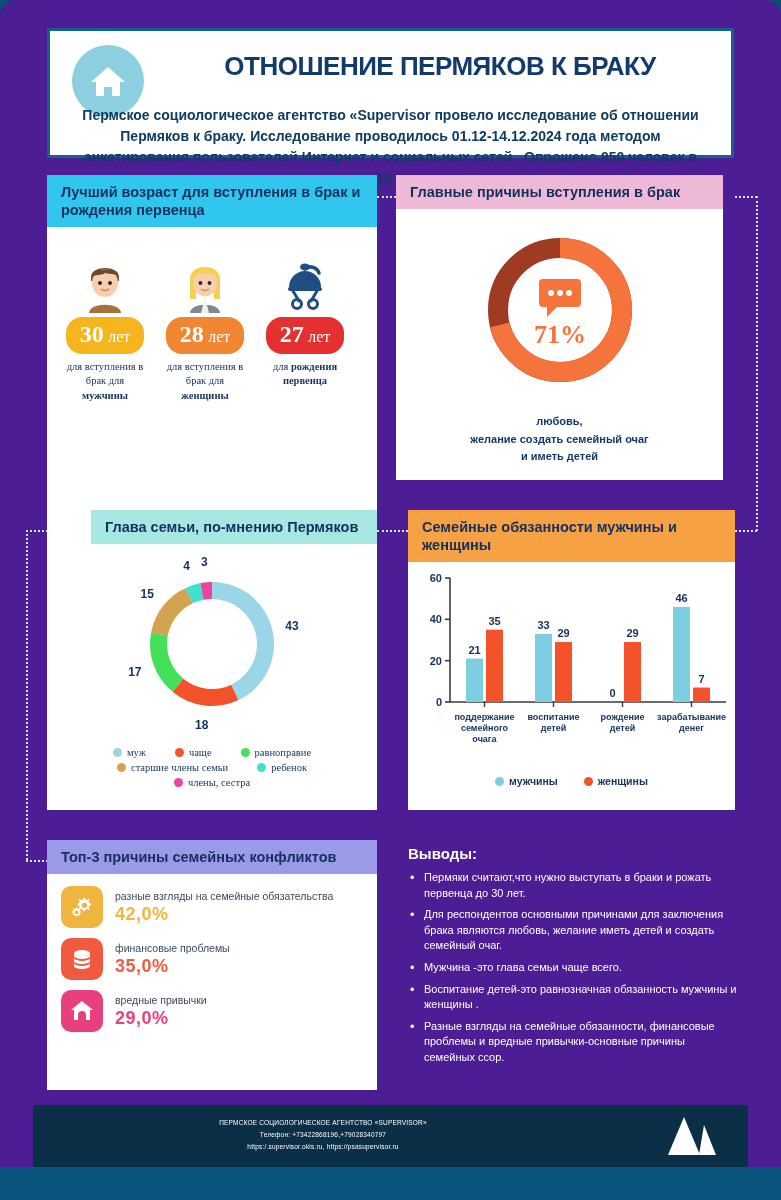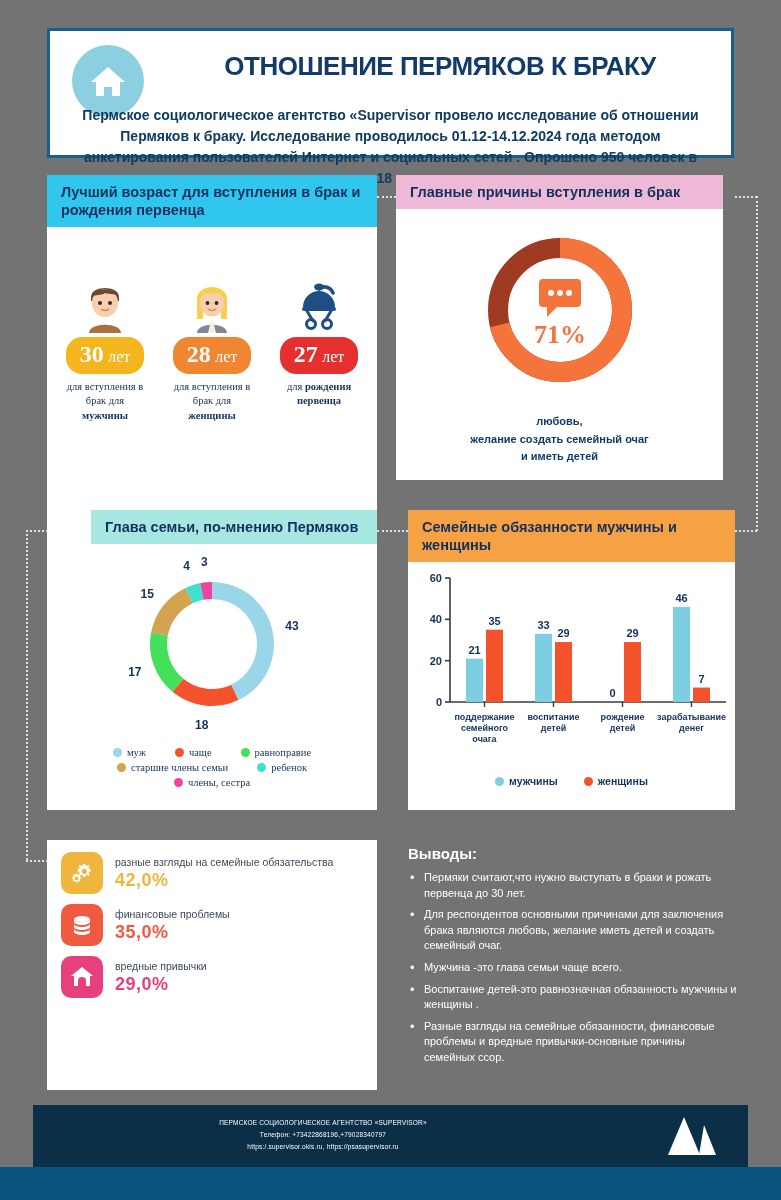--- a/index.html
+++ b/index.html
@@ -6,21 +6,22 @@
   html, body { background: #0b4f72; }
   body {
     width: 781px; height: 1200px;
     font-family: "Liberation Sans", sans-serif;
     background: #0d4f70;
     position: relative;
     overflow: hidden;
   }
   .page {
     position: absolute; inset: 0;
-    background: #737373;
+    background: #4c1d95;
+    border-radius: 16px;
   }
 
   
   .header {
     position: absolute; left: 47px; top: 28px;
     width: 687px; height: 130px;
     background: #ffffff;
     border: 3px solid #14618c;
   }
   .header-home-circle {
@@ -57,21 +58,21 @@
   #card-duties   { left: 408px; top: 510px; width: 327px; height: 300px; }
   #card-conflict { left: 47px;  top: 840px; width: 330px; height: 250px; }
 
   #card-age .card-head      { background: #31c6ee; }
   #card-reasons .card-head  { background: #edb9d7; }
   #card-head-fam .card-head { background: #a7e7e2; margin-left: 44px; }
   #card-duties .card-head   { background: #f6a143; }
   #card-conflict .card-head { background: #9a9ae8; }
 
   
-  .ages { display: flex; justify-content: space-between; padding: 28px 8px 0 8px; margin-top: 20px; }
+  .ages { display: flex; justify-content: flex-start; padding: 28px 8px 0 8px; }
   .age-col { width: 100px; text-align: center; }
   .age-figure { height: 58px; display: flex; align-items: flex-end; justify-content: center; }
   .age-badge {
     display: inline-block; border-radius: 16px; color: #fff;
     padding: 4px 14px 6px 14px; margin-top: 4px; white-space: nowrap;
   }
   .age-badge .num { font-size: 24px; font-weight: bold; font-family: "Liberation Serif", serif; }
   .age-badge .unit { font-size: 16px; font-family: "Liberation Serif", serif; }
   .age-cap {
     font-family: "Liberation Serif", serif;
@@ -379,20 +380,21 @@
           </div>
           <div class="leg-item">
             <span class="leg-dot" style="background: rgb(244, 82, 42);"></span>
             <span style="font-weight: bold;">женщины</span>
           </div>
         </div>
     </div>
   </div>
 
   <div class="card" id="card-conflict">
+    <div class="card-head">Топ-3 причины семейных конфликтов</div>
     <div class="card-body conf-list">
 
       <div class="conf-row">
         <div class="conf-icon" style="background:#f0b53d;">
           <svg width="26" height="26" viewBox="0 0 26 26" aria-hidden="true">
             <path d="M16.5 5.5 l1.8 .6 .9-1.3 1.6 1.6-1.3 .9 .6 1.8 1.6.2v2.3l-1.6.2-.6 1.8 1.3.9-1.6 1.6-.9-1.3-1.8.6-.2 1.6h-2.3l-.2-1.6-1.8-.6-.9 1.3-1.6-1.6 1.3-.9-.6-1.8-1.6-.2v-2.3l1.6-.2 .6-1.8-1.3-.9 1.6-1.6 .9 1.3 1.8-.6 .2-1.6h2.3z" fill="#ffffff"></path>
             <circle cx="15.4" cy="11.3" r="2.6" fill="#f0b53d"></circle>
             <path d="M8.5 14.5 l1.3 .4 .6-.9 1.1 1.1-.9 .6 .4 1.3 1.1.1v1.6l-1.1.1-.4 1.3 .9 .6-1.1 1.1-.6-.9-1.3 .4-.1 1.1H6.8l-.1-1.1-1.3-.4-.6 .9-1.1-1.1 .9-.6-.4-1.3-1.1-.1v-1.6l1.1-.1 .4-1.3-.9-.6 1.1-1.1 .6 .9 1.3-.4 .1-1.1h1.6z" fill="#ffffff"></path>
             <circle cx="7.6" cy="18.4" r="1.9" fill="#f0b53d"></circle>
           </svg>

